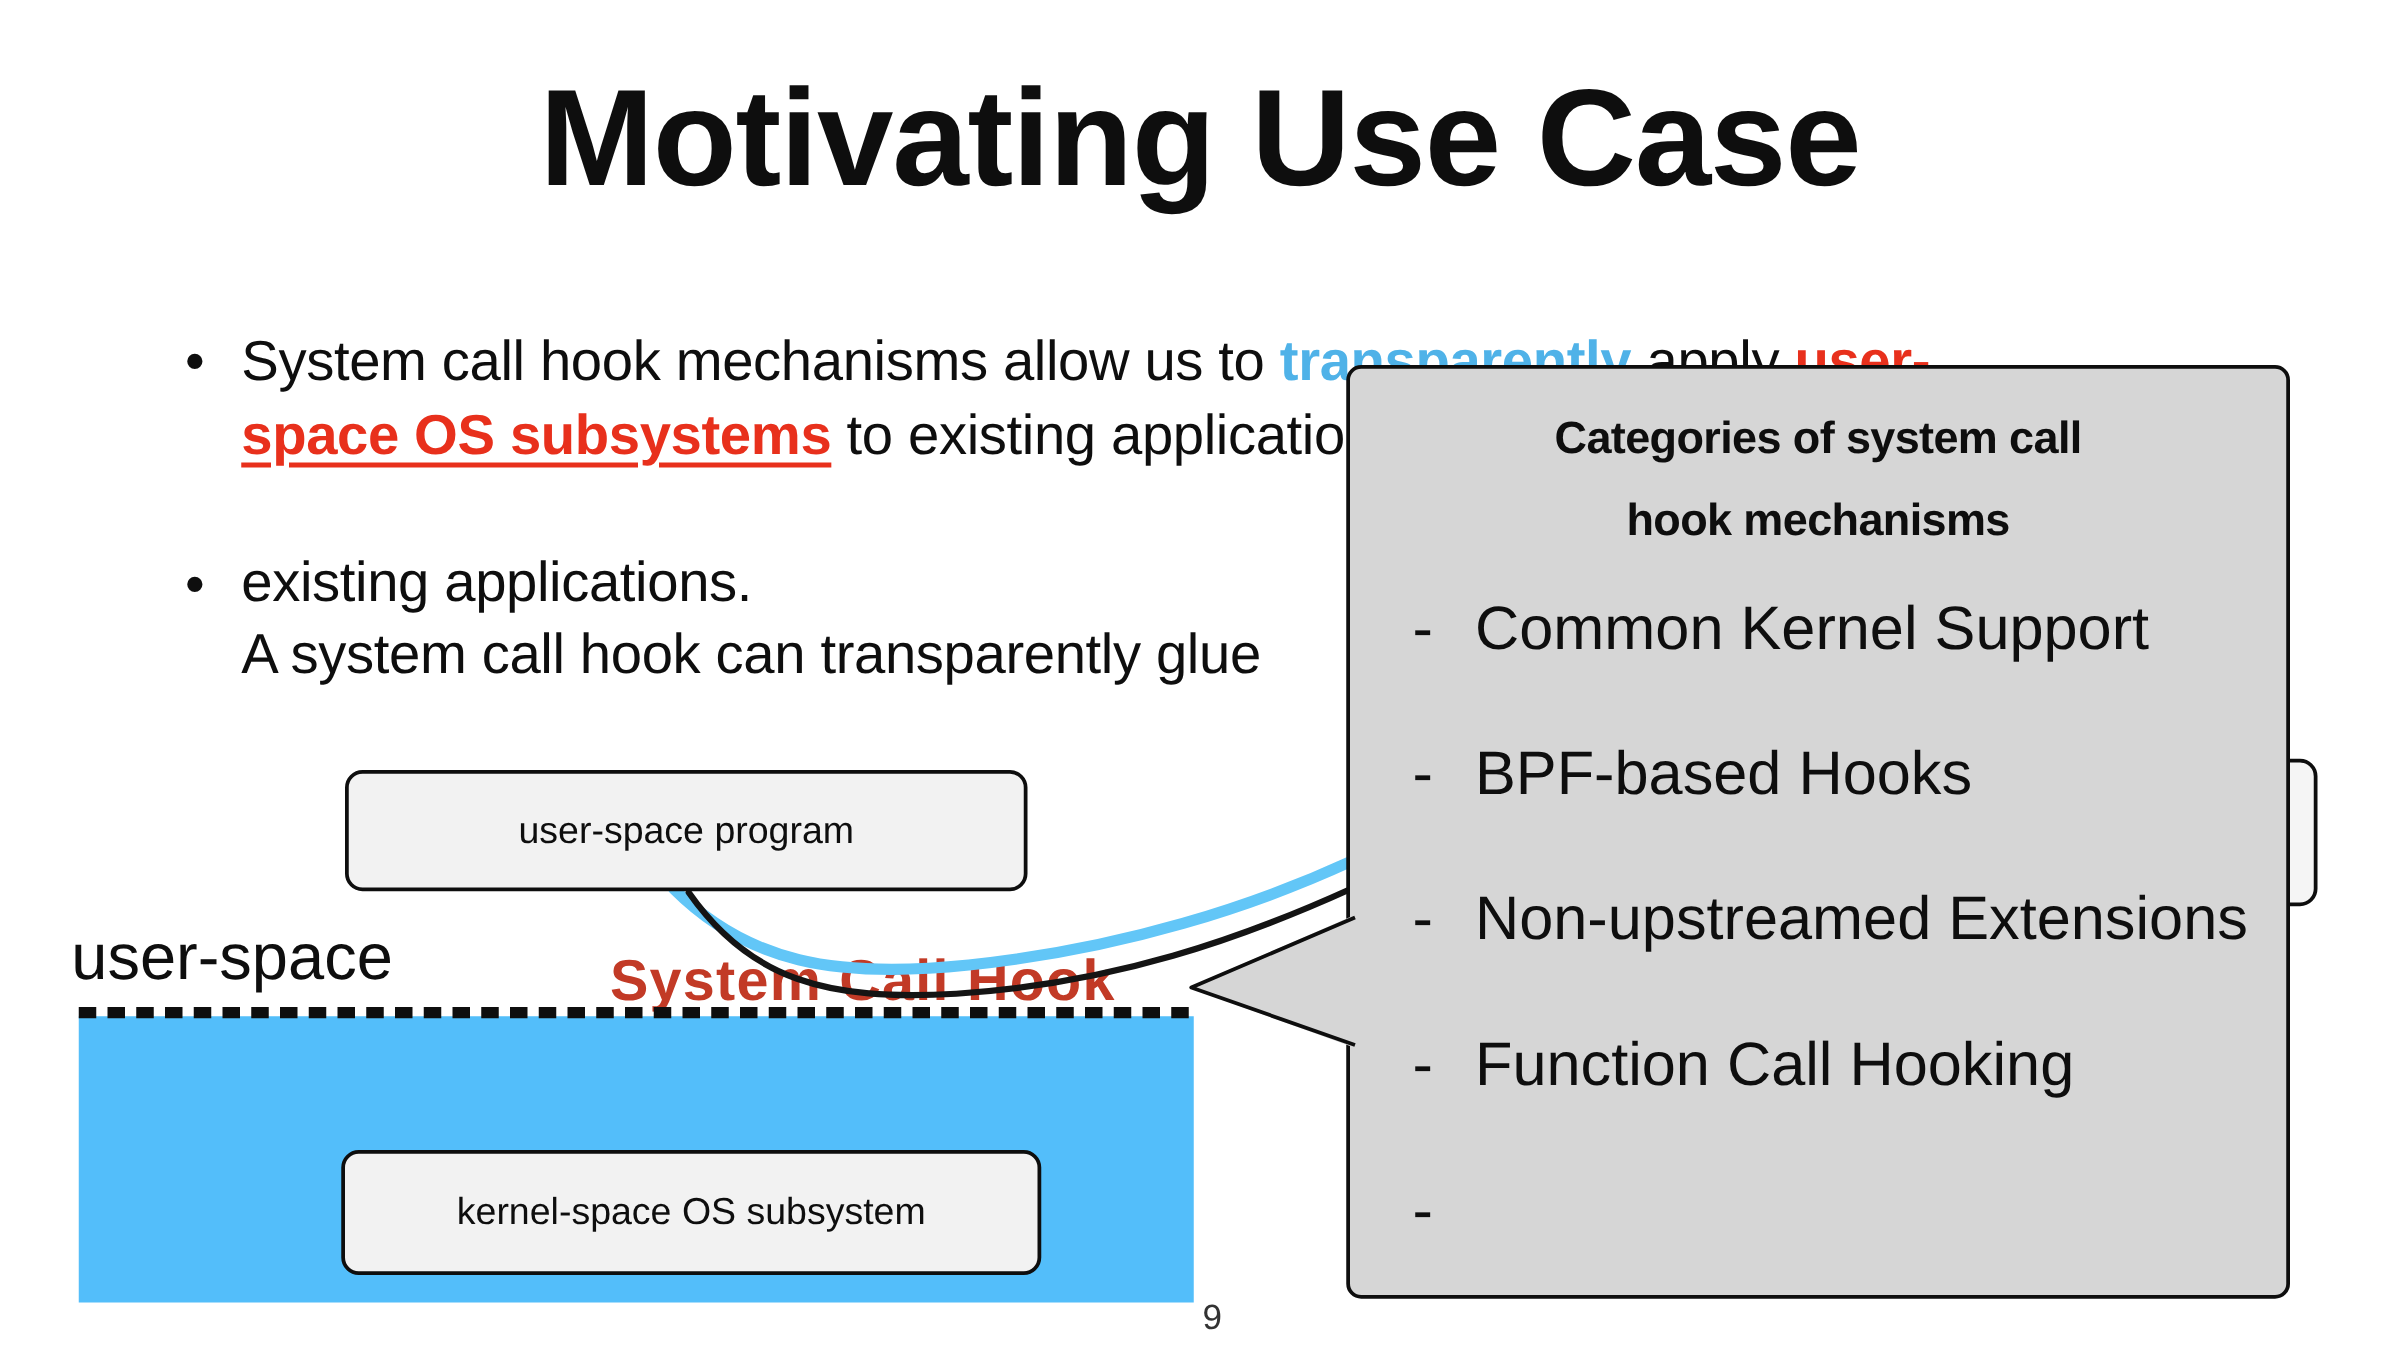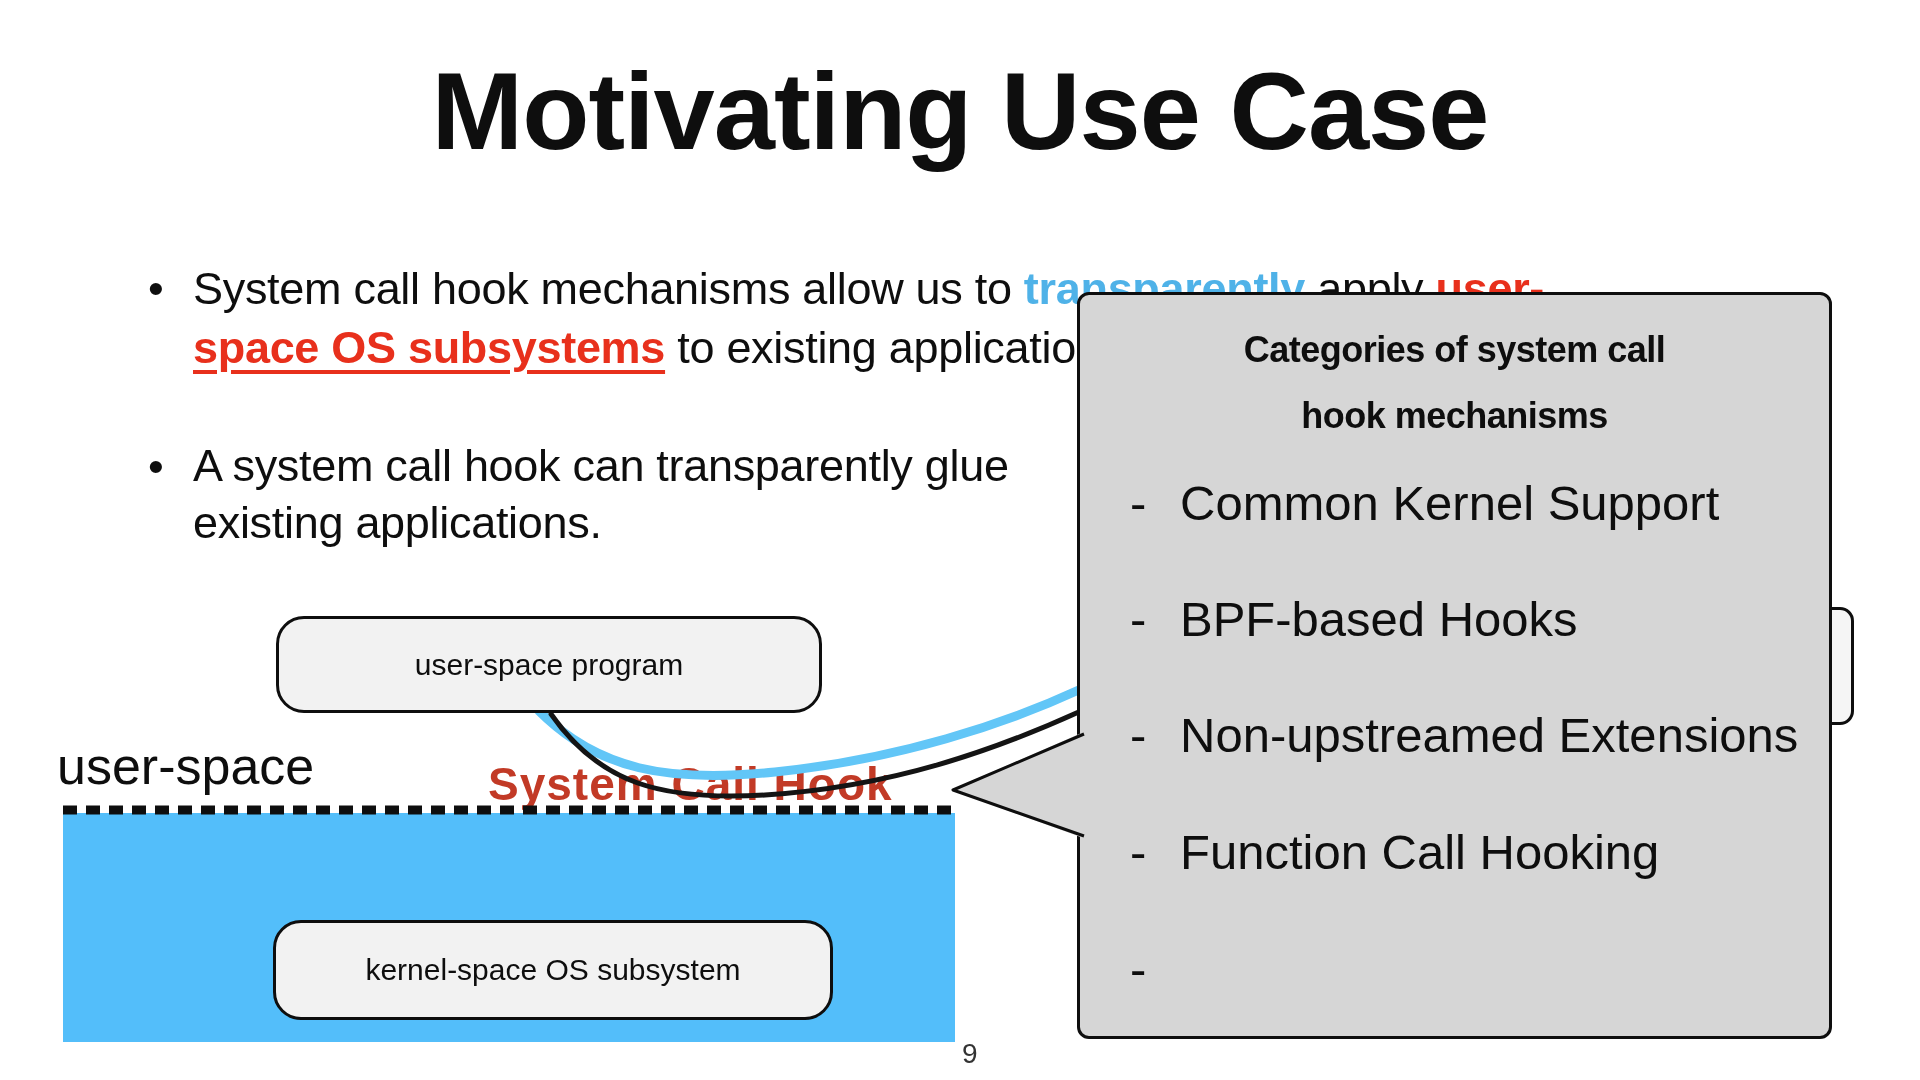--- a/index.html
+++ b/index.html
@@ -16,21 +16,21 @@
   
   .bullet-dot{font-size:45px;line-height:59px;}
   .bullet-text{font-size:45px;line-height:59px;letter-spacing:-0.3px;white-space:nowrap;}
   .bullet-text .line{white-space:nowrap;}
   .seg{white-space:pre;text-align:right;}
   .seg.em-blue{color:#4FB2E8;font-weight:700;}
   .seg.em-red{color:#E8301C;font-weight:700;}
   .seg.u{text-decoration:underline;text-decoration-thickness:4px;text-underline-offset:7px;text-decoration-color:#E8301C;}
   
   .node-box{
-    box-sizing:border-box;background:#F2F2F2;border:3px solid #0e0e0e;border-radius:28px;
+    box-sizing:border-box;background:#F2F2F2;border:3px solid #0e0e0e;border-radius:14px;
     display:flex;align-items:center;justify-content:center;font-size:30px;z-index:3;
   }
   .usp-box{left:276px;top:616px;width:546px;height:97px;}
   .kos-box{left:273px;top:920px;width:560px;height:100px;}
   .space-label{font-size:52px;line-height:1;z-index:1;}
   .user-space-label{left:57px;top:740px;}
   .kernel-space-label{left:64px;top:827px;color:#0e0e0e;}
   .kernel-region{left:63px;top:813px;width:892px;height:229px;background:#53BEFA;z-index:0;}
   .hook-label{
     left:488px;top:757px;font-size:46px;font-weight:700;letter-spacing:1px;
@@ -69,22 +69,22 @@
   <div class="abs slide-title">Motivating Use Case</div>
 
   <div class="abs bullet-dot" style="left:148px;top:259px;">•</div>
   <div class="abs bullet-text" style="left:193px;top:259px;">
     <div class="line"><span class="seg">System call hook mechanisms allow us to </span><span class="seg em-blue">transparently</span><span class="seg"> apply </span><span class="seg em-red">user-</span></div>
     <div class="line"><span class="seg em-red u">space OS subsystems</span><span class="seg"> to existing applications.</span></div>
   </div>
 
   <div class="abs bullet-dot" style="left:148px;top:437px;">•</div>
   <div class="abs bullet-text" style="left:193px;top:437px;line-height:57px;">
+    <div class="line"><span class="seg">existing applications.</span></div>
     <div class="line"><span class="seg">A system call hook can transparently glue</span></div>
-    <div class="line"><span class="seg">existing applications.</span></div>
   </div>
 
   <div class="abs kernel-region"></div>
 
   <div class="abs space-label user-space-label">user-space</div>
 
   <div class="abs node-box usp-box">
     <span>user-space program</span>
   </div>
   <div class="abs node-box kos-box">

